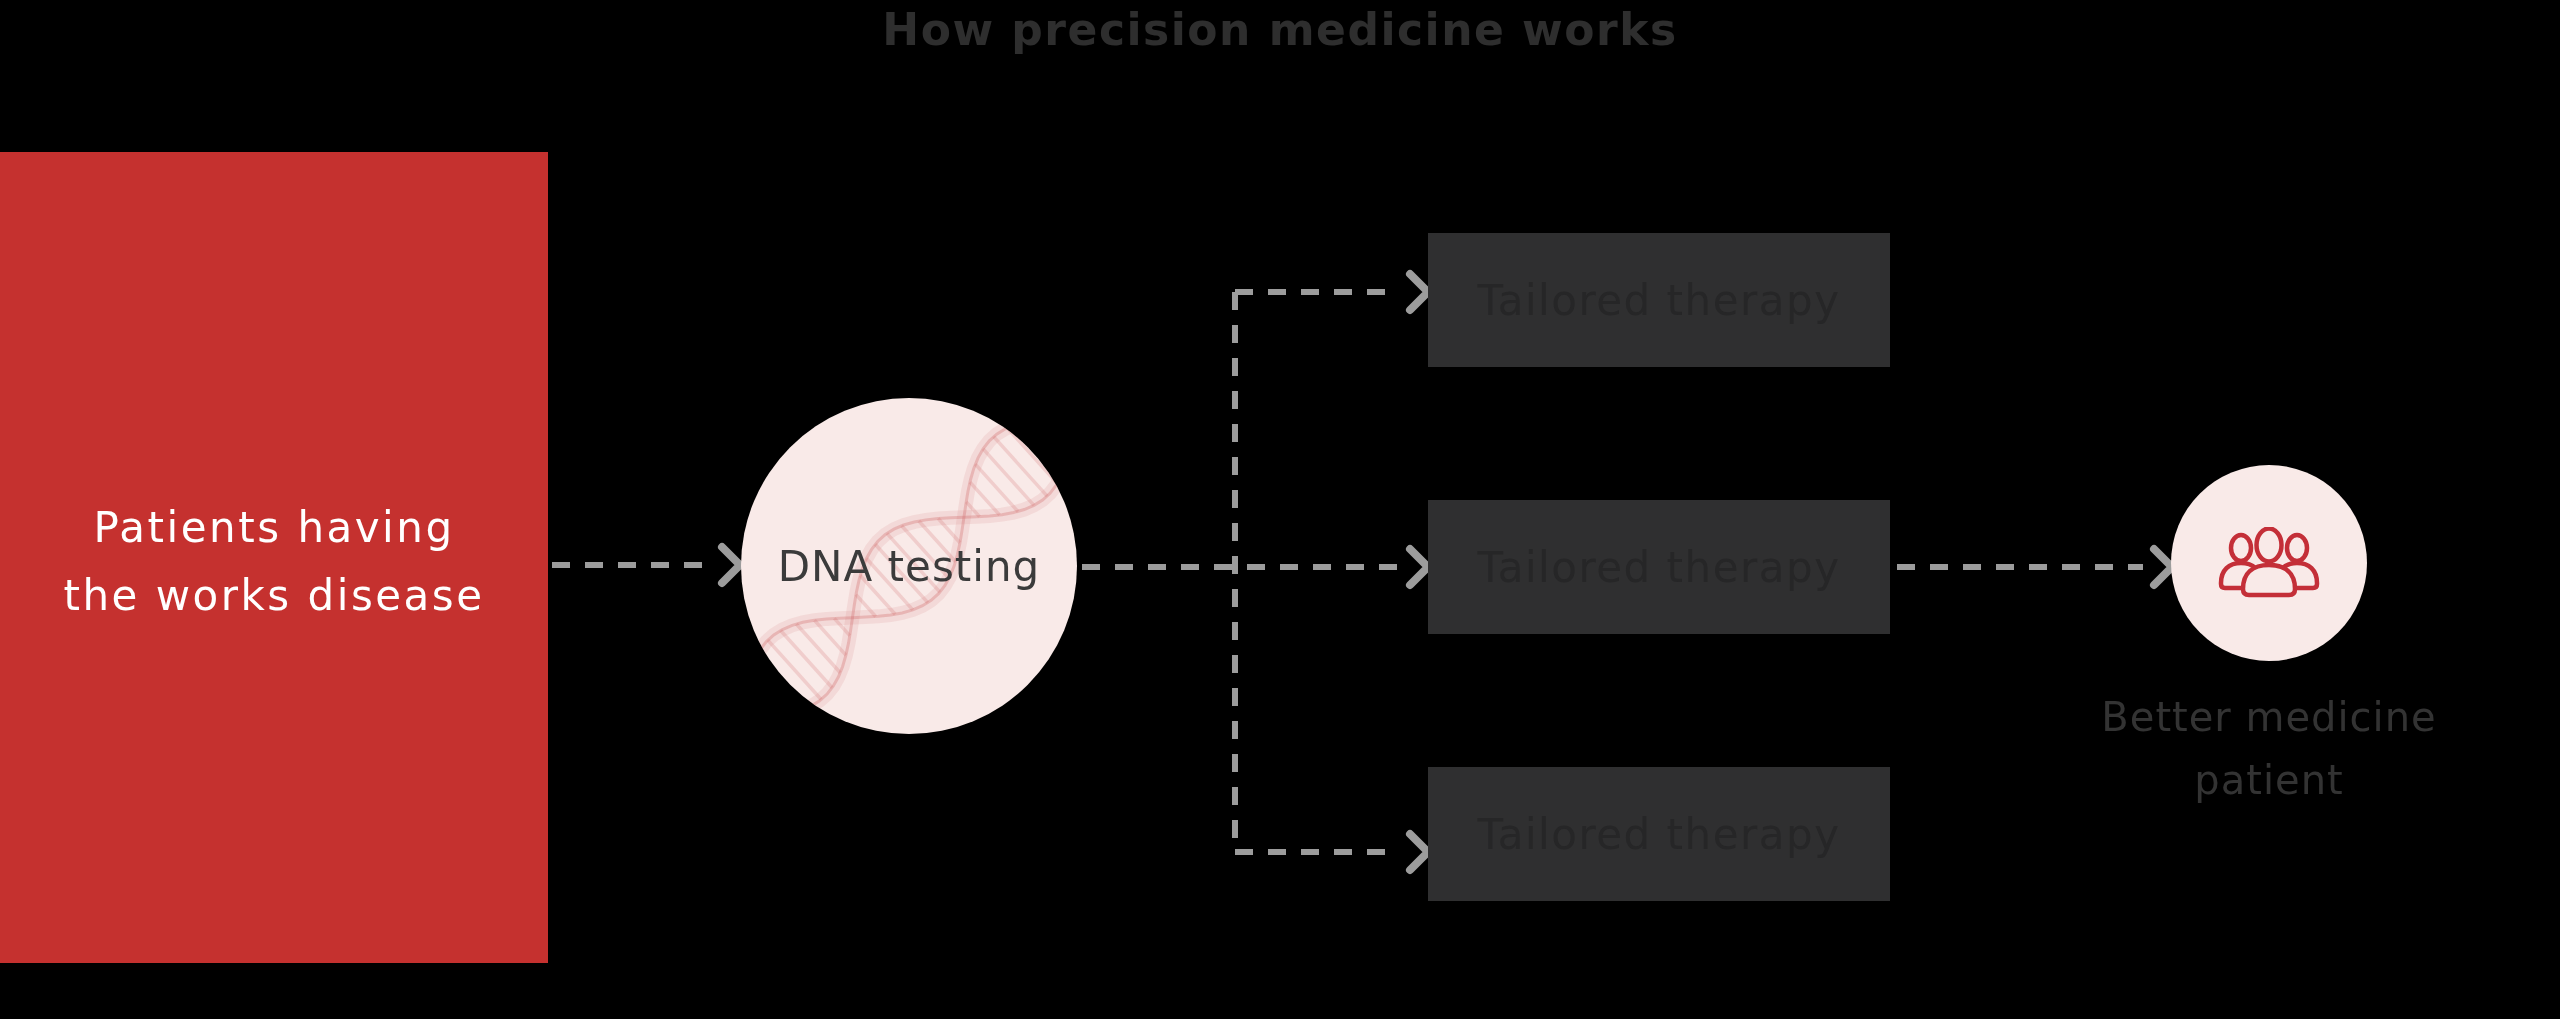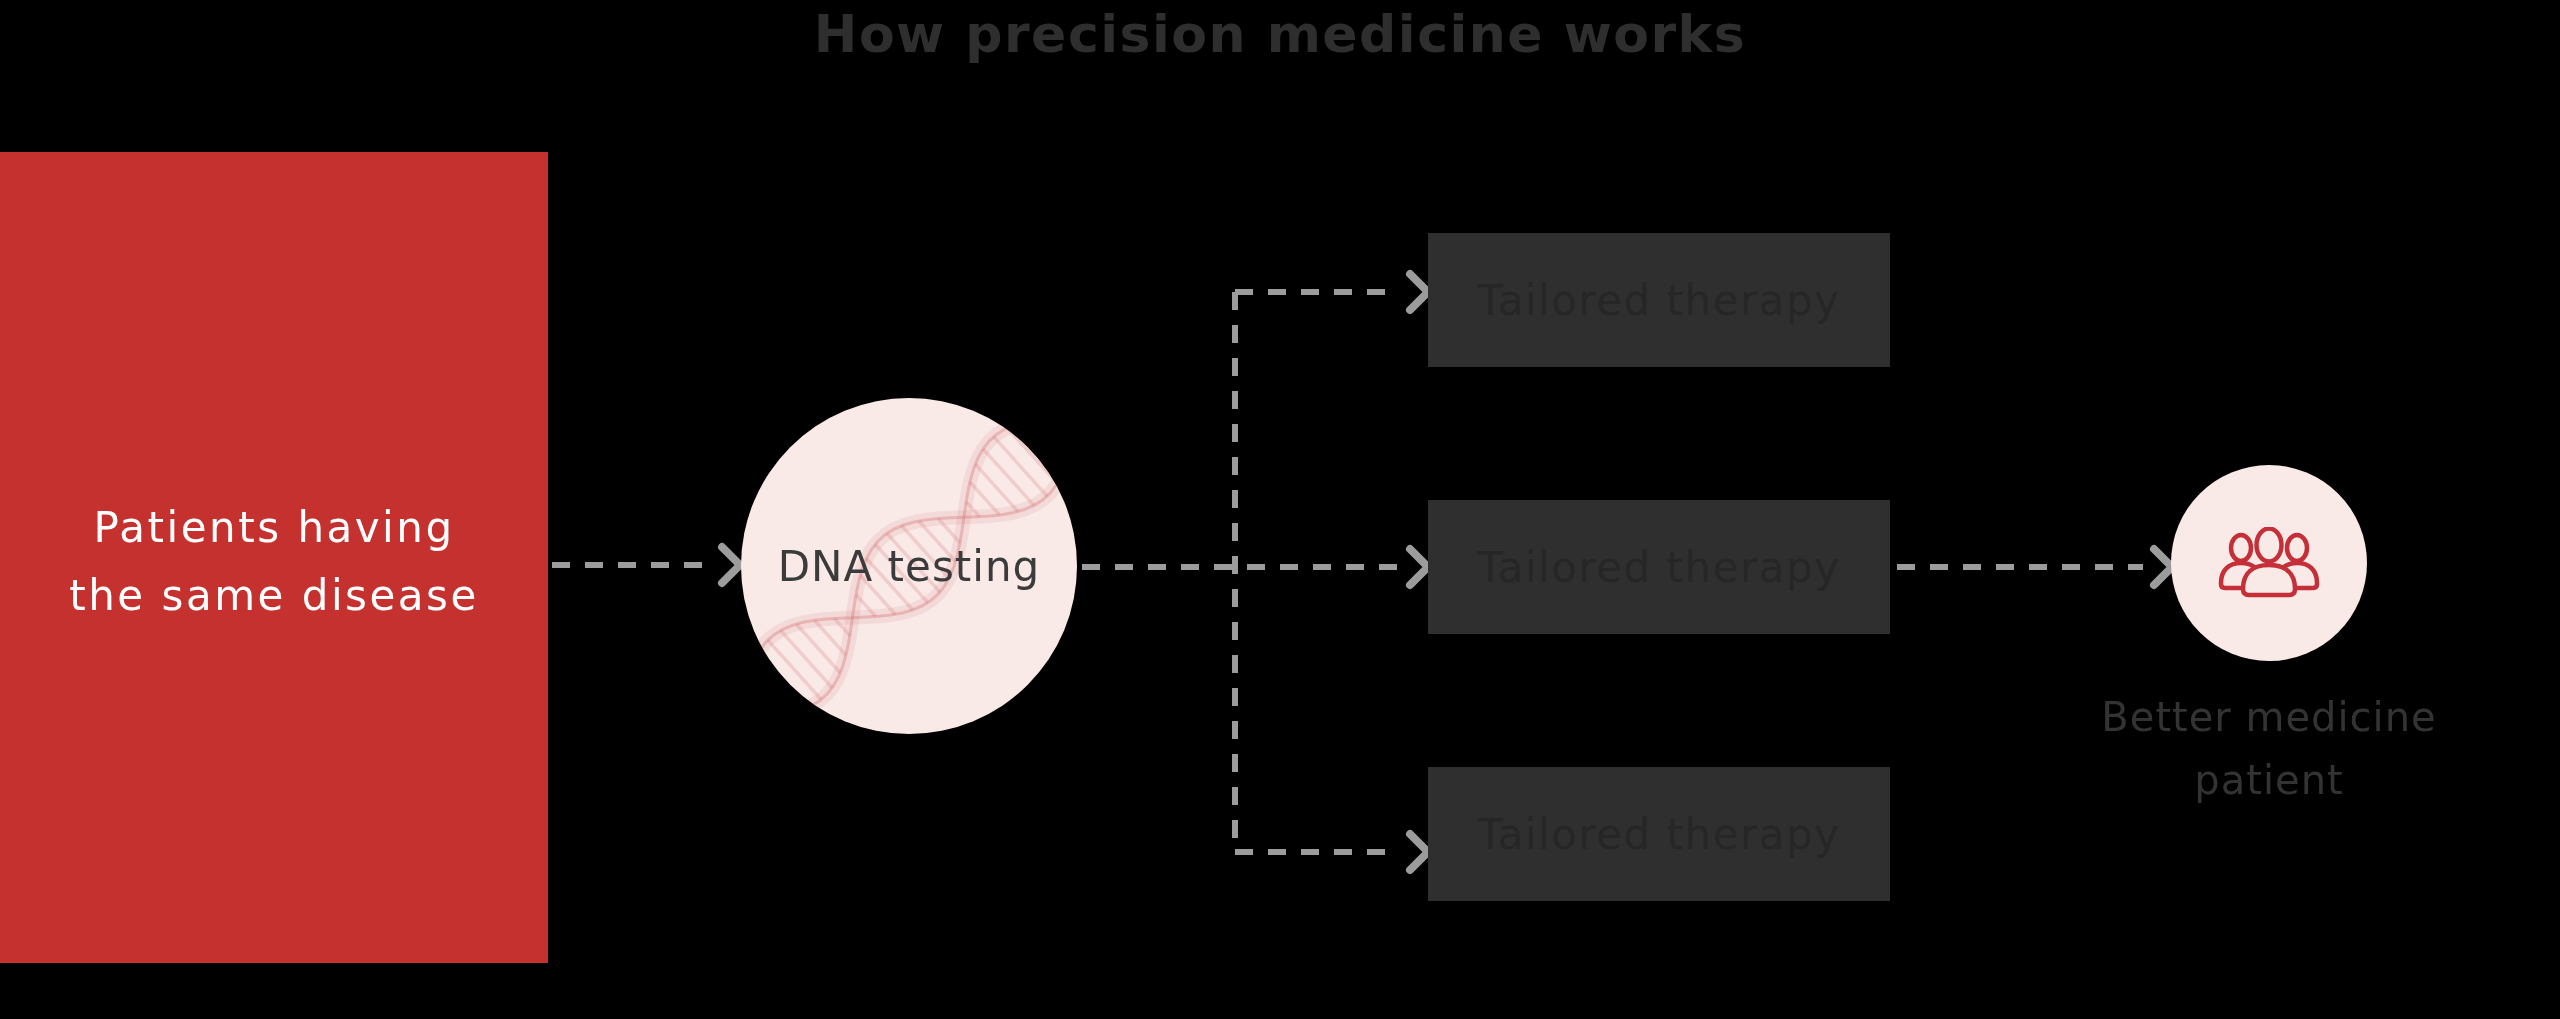--- a/index.html
+++ b/index.html
@@ -7,21 +7,21 @@
     --patients-box:#c5312f; --patients-text:#ffffff;
     --node-circle:#f9eae8; --dna-text:#3b3b3b;
     --therapy-box:#2f2f30; --therapy-text:#262627;
     --arrow:#9c9c9c; --icon-red:#c42f38;
     --caption-text:#333333; --helix:#d06a6a;
   }
   html,body{margin:0;padding:0;background:var(--background);}
   .canvas{position:relative;width:2560px;height:1019px;overflow:hidden;
           font-family:"DejaVu Sans","Liberation Sans",sans-serif;background:var(--background);}
   .title{position:absolute;left:0;right:0;top:4px;text-align:center;
-         font-size:52px;font-weight:bold;letter-spacing:1.5px;color:var(--title-text);}
+         font-size:44px;font-weight:bold;letter-spacing:1.5px;color:var(--title-text);}
   .patients{position:absolute;left:0;top:152px;width:548px;height:811px;
             background:var(--patients-box);display:flex;flex-direction:column;
             align-items:center;justify-content:center;padding-top:8px;box-sizing:border-box;}
   .patients .line{color:var(--patients-text);font-size:42px;line-height:68px;
                   letter-spacing:2.5px;white-space:nowrap;}
   .dashline{position:absolute;height:6px;
             background:repeating-linear-gradient(90deg,var(--arrow) 0 18px,transparent 18px 33px);}
   .dashline.vert{width:6px;height:auto;
             background:repeating-linear-gradient(180deg,var(--arrow) 0 18px,transparent 18px 33px);}
   .chev{position:absolute;width:28px;height:46px;}
@@ -42,21 +42,21 @@
 </style>
 </head>
 <body>
 
 <div class="canvas">
 
   <div class="title">How precision medicine works</div>
 
   <div class="patients">
     <div class="line">Patients having</div>
-    <div class="line">the same disease</div>
+    <div class="line">the works disease</div>
   </div>
 
   <div class="dashline" style="left:552px;top:562px;width:160px;"></div>
   <svg class="chev" style="left:717px;top:542px;" viewBox="0 0 28 46">
     <polyline points="5,5 23,23 5,41" fill="none" stroke="var(--arrow)" stroke-width="8" stroke-linecap="round" stroke-linejoin="round"></polyline>
   </svg>
 
   <div class="circle dna">
     <span>
       <svg class="helix-svg" width="336" height="336" viewBox="0 0 336 336">

